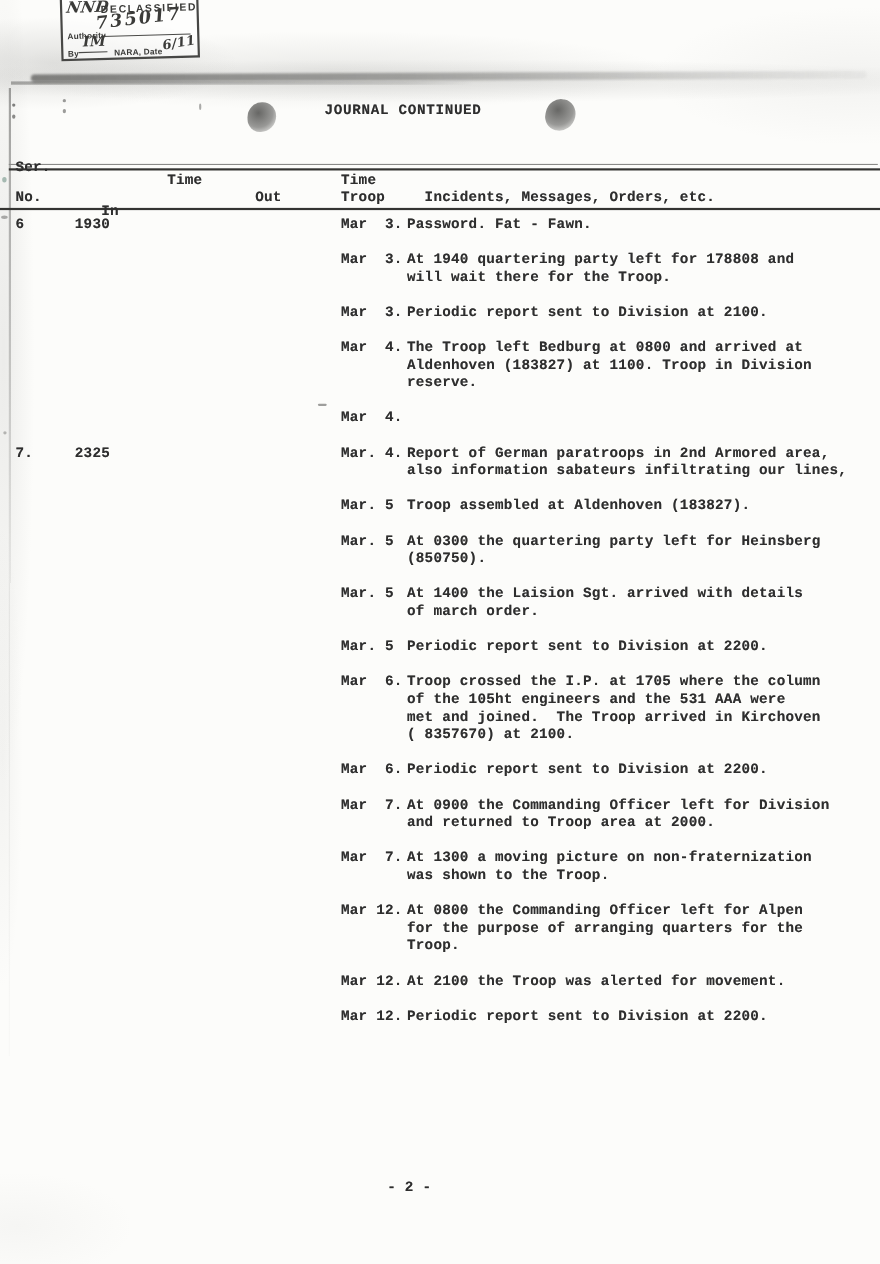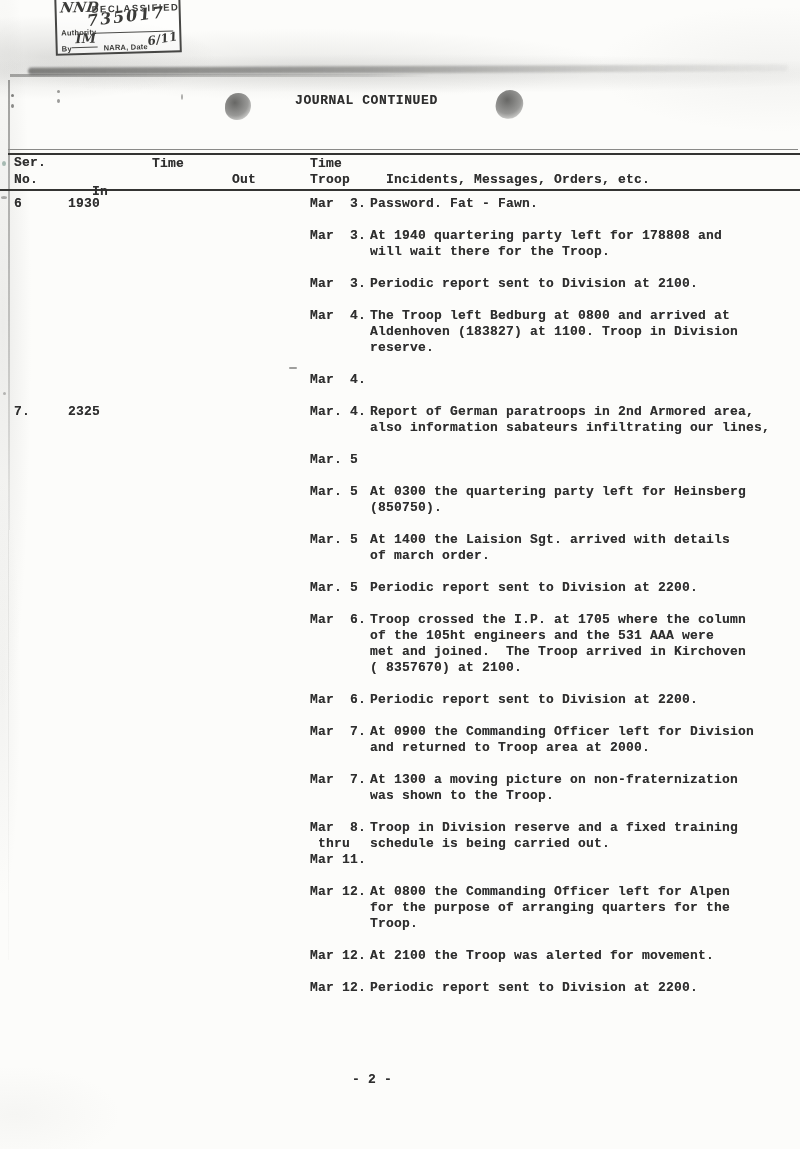--- a/index.html
+++ b/index.html
@@ -66,21 +66,21 @@
   .punch{position:absolute;z-index:3;border-radius:52% 48% 55% 45%;
     background:radial-gradient(circle at 38% 36%, rgba(95,95,93,.95), rgba(135,135,133,.85) 55%, rgba(185,185,183,.45) 85%, rgba(210,210,208,.1));
   }
   .punch.left{left:225px;top:93px;width:26px;height:27px;}
   .punch.right{left:496px;top:90px;width:27px;height:29px;transform:rotate(12deg);}
   .rule{position:absolute;z-index:2;}
   .rule-a{left:8px;top:149px;width:790px;height:1px;background:#8a8a88;}
   .rule-b{left:8px;top:153px;width:792px;height:2px;background:#343432;}
   .rule-c{left:0;top:189px;width:800px;height:2px;background:#343432;}
   .hlabel{position:absolute;z-index:3;white-space:pre;}
-  .h-ser{left:14px;top:155px;}
+  .h-ser{left:14px;top:144px;}
   .h-no{left:14px;top:172px;}
   .h-time1{left:152px;top:156px;}
   .h-in{left:92px;top:184px;}
   .h-out{left:232px;top:172px;}
   .h-time2{left:310px;top:156px;}
   .h-date{left:310px;top:172px;}
   .h-inc{left:386px;top:172px;}
   
   #entries{position:absolute;left:0;top:196px;width:800px;z-index:3;}
   .entry{display:flex;margin-bottom:16px;}
@@ -180,20 +180,21 @@
     <div class="c-in">2325</div>
     <div class="c-date">Mar. 4.</div>
     <div class="c-text">Report of German paratroops in 2nd Armored area,
 also information sabateurs infiltrating our lines,</div>
   </div>
 
   <div class="entry">
     <div class="c-ser"></div>
     <div class="c-in"></div>
     <div class="c-date">Mar. 5</div>
+    <div class="c-text">Troop assembled at Aldenhoven (183827).</div>
   </div>
 
   <div class="entry">
     <div class="c-ser"></div>
     <div class="c-in"></div>
     <div class="c-date">Mar. 5</div>
     <div class="c-text">At 0300 the quartering party left for Heinsberg
 (850750).</div>
   </div>
 
@@ -238,29 +239,20 @@
   </div>
 
   <div class="entry">
     <div class="c-ser"></div>
     <div class="c-in"></div>
     <div class="c-date">Mar  7.</div>
     <div class="c-text">At 1300 a moving picture on non-fraternization
 was shown to the Troop.</div>
   </div>
 
-  <div class="entry">
-    <div class="c-ser"></div>
-    <div class="c-in"></div>
-    <div class="c-date">Mar  8.
- thru
-Mar 11.</div>
-    <div class="c-text">Troop in Division reserve and a fixed training
-schedule is being carried out.</div>
-  </div>
 
   <div class="entry">
     <div class="c-ser"></div>
     <div class="c-in"></div>
     <div class="c-date">Mar 12.</div>
     <div class="c-text">At 0800 the Commanding Officer left for Alpen
 for the purpose of arranging quarters for the
 Troop.</div>
   </div>
 

